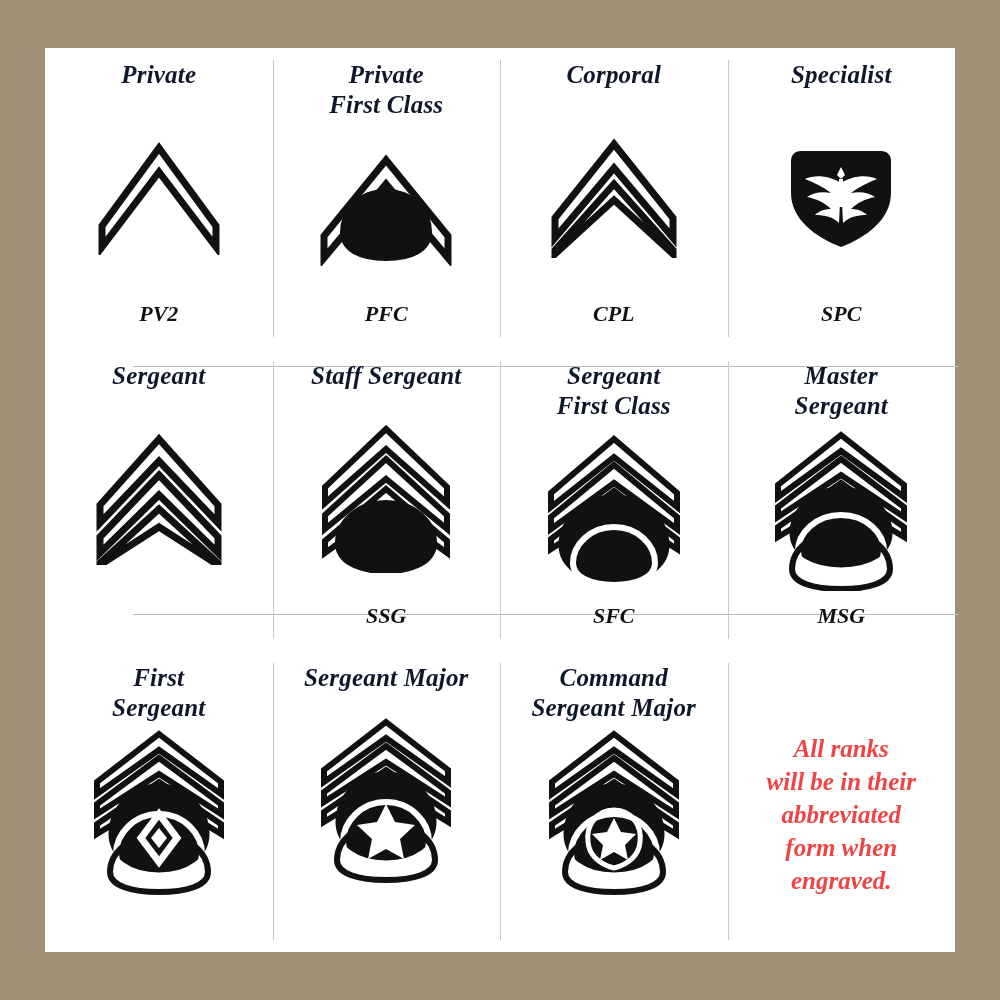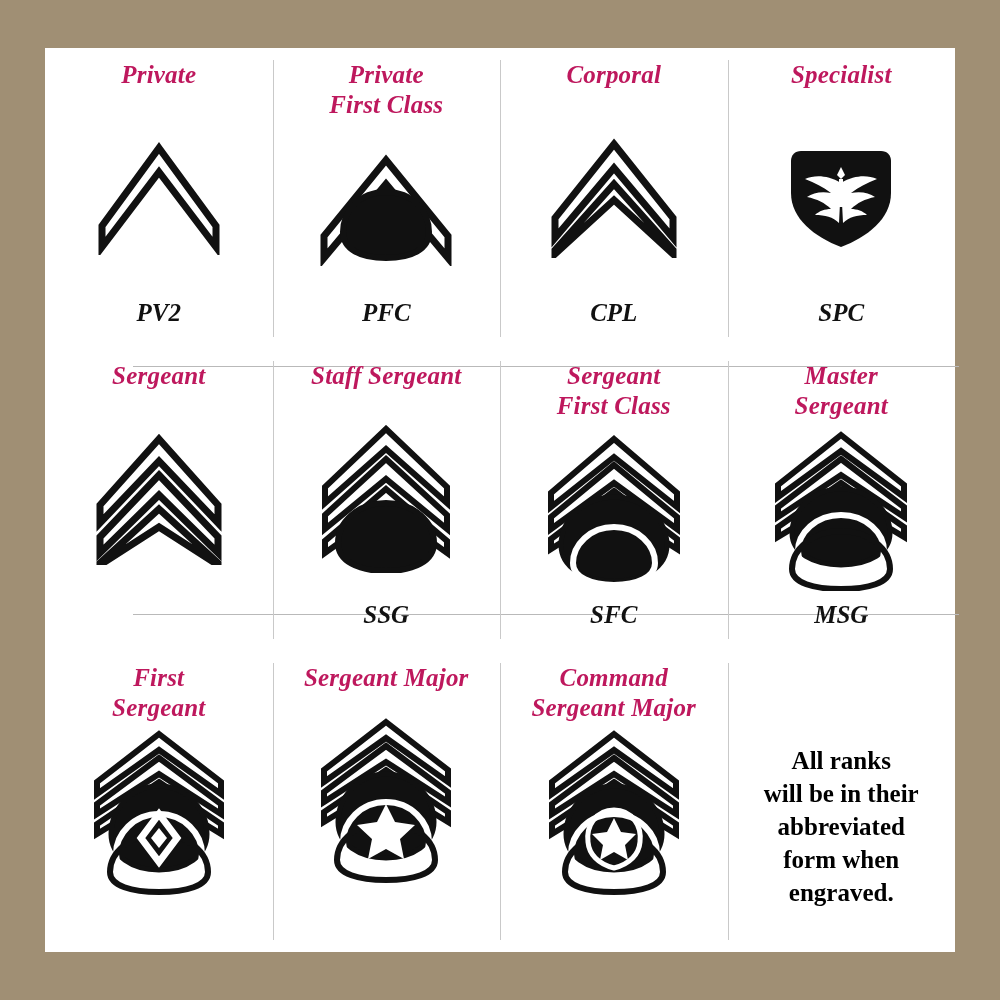--- a/index.html
+++ b/index.html
@@ -50,38 +50,38 @@
     width: 1px;
     background: #c9c9c9;
   }
   
   .hsep-row {
     position: absolute;
     height: 1px;
     background: #b9b9b9;
   }
   .title {
-    color: #be185d;
+    color: #0f172a;
     font-style: italic;
     font-weight: bold;
     font-size: 25px;
     line-height: 30px;
     text-align: center;
     letter-spacing: 0.2px;
   }
   .abbr {
     position: absolute;
     bottom: 22px;
     left: 0;
     right: 0;
     text-align: center;
     color: #111111;
     font-style: italic;
     font-weight: bold;
-    font-size: 25px;
+    font-size: 22px;
   }
   .insignia {
     position: absolute;
     left: 0;
     right: 0;
     top: 56px;
     bottom: 58px;
     display: flex;
     align-items: center;
     justify-content: center;
@@ -92,25 +92,25 @@
   .insignia svg {
     display: block;
   }
   .note {
     position: absolute;
     left: 10px;
     right: 10px;
     top: 50%;
     transform: translateY(-42%);
     text-align: center;
-    color: #000000;
+    color: #ef4444;
+    font-style: italic;
     font-weight: bold;
     font-size: 25px;
     line-height: 33px;
-    margin-top: 12px;
   }
 </style>
 </head>
 <body>
 
 <div id="board">
 
   <div class="hsep-row" style="left:88px; right:-12px; width:826px; top:318px;"></div>
   <div class="hsep-row" style="left:88px; width:826px; top:566px;"></div>
 

